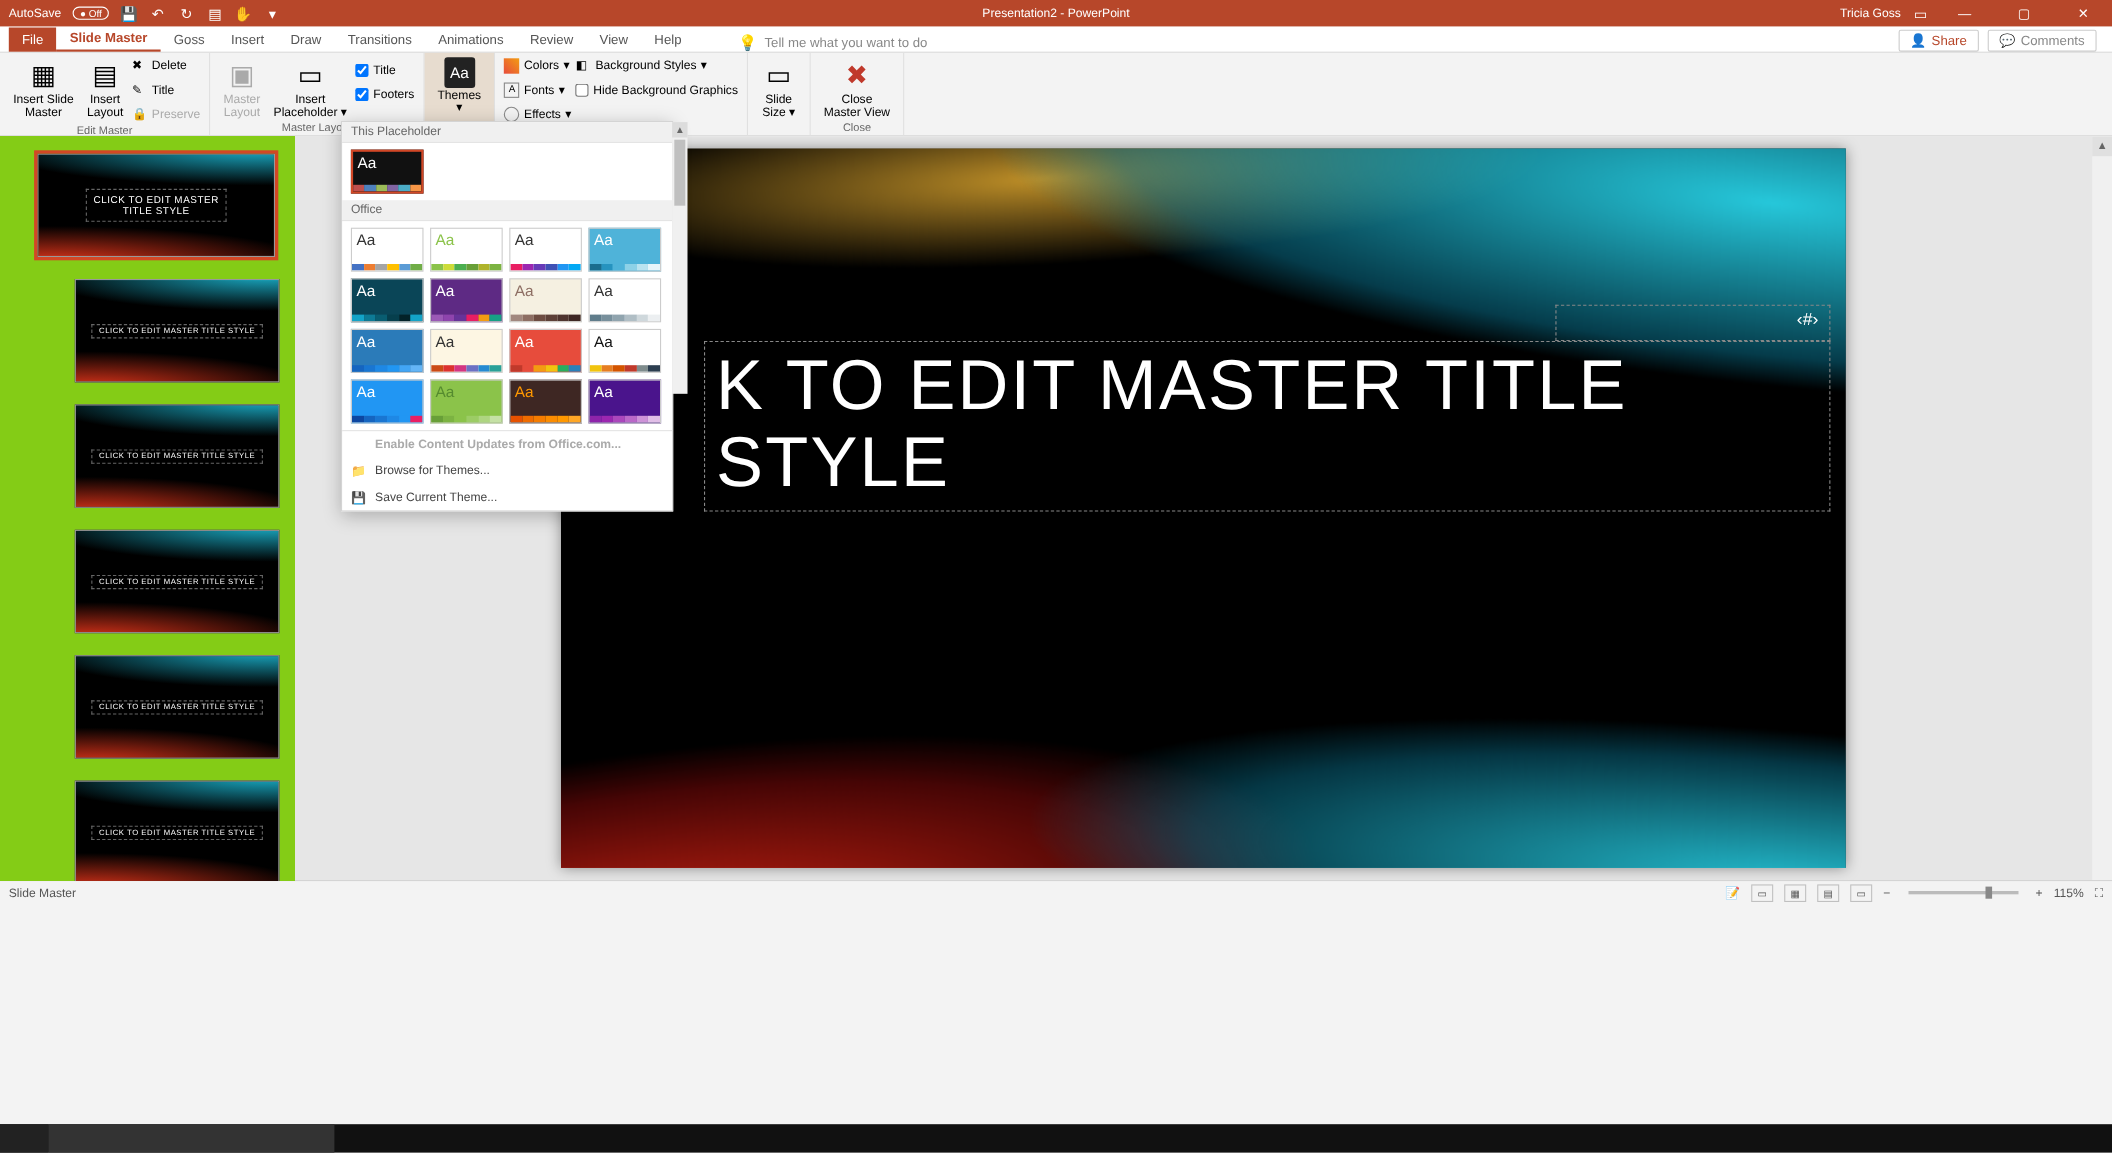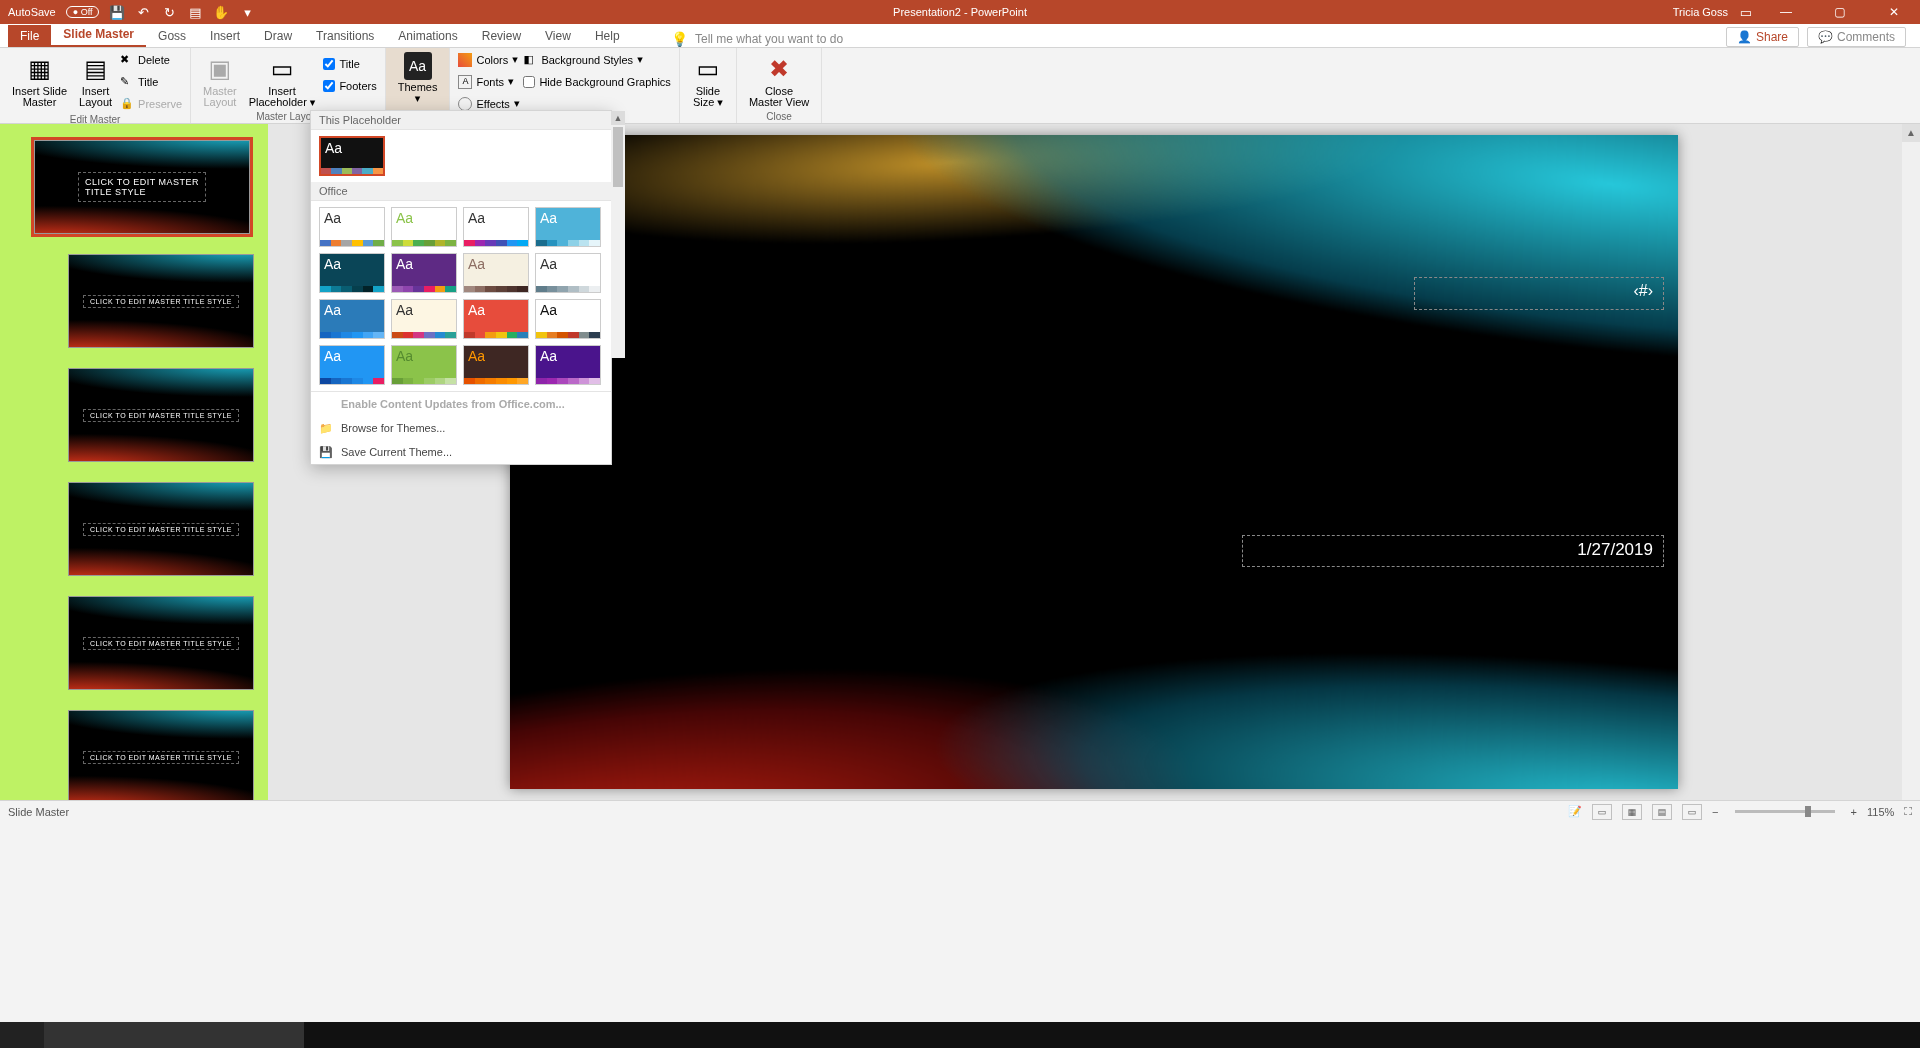--- a/index.html
+++ b/index.html
@@ -32,21 +32,21 @@
 .group-body { display: flex; gap: 4px; align-items: flex-start; flex: 1; }
 .big-btn { display: flex; flex-direction: column; align-items: center; gap: 2px; padding: 2px 4px; min-width: 40px; text-align: center; line-height: 11px; }
 .big-icon { width: 32px; height: 32px; display: flex; align-items: center; justify-content: center; font-size: 24px; }
 .small-col { display: flex; flex-direction: column; gap: 3px; }
 .small-row { display: flex; align-items: center; gap: 4px; font-size: 11px; white-space: nowrap; height: 19px; }
 .sm-icon { width: 14px; height: 14px; display: inline-block; }
 .chk { width: 12px; height: 12px; }
 
 
 .body-area { display: flex; height: 676px; background: #e6e6e6; }
-.thumb-panel { width: 268px; background: #bef264; overflow-y: auto; position: relative; padding: 10px 0 10px 30px; }
+.thumb-panel { width: 268px; background: #84cc16; overflow-y: auto; position: relative; padding: 10px 0 10px 30px; text-align: center; }
 .thumb-item { background: #000; margin: 6px 14px 20px 38px; height: 94px; position: relative; border: 1px solid #999; display: flex; align-items: center; justify-content: center; overflow: hidden; }
 .thumb-item.selected { outline: 3px solid #d24726; }
 .thumb-item.master { margin-left: 4px; height: 94px; margin-right: 18px; }
 .thumb-swoosh { position: absolute; inset: 0; pointer-events: none; }
 .thumb-swoosh::before { content: ""; position: absolute; width: 180%; height: 60%; background: radial-gradient(ellipse at 20% 80%, rgba(255,60,30,0.9), transparent 55%); bottom: -20%; left: -30%; border-radius: 50%; }
 .thumb-swoosh::after { content: ""; position: absolute; width: 180%; height: 55%; background: radial-gradient(ellipse at 80% 20%, rgba(30,200,230,0.85), transparent 55%); top: -15%; right: -30%; border-radius: 50%; }
 .thumb-text { color: #fff; font-size: 7px; border: 1px dashed #666; padding: 2px 6px; z-index: 2; letter-spacing: .5px; }
 .thumb-text.lg { font-size: 9px; line-height: 10px; padding: 4px 6px; }
 
 .slide-view { flex: 1; display: flex; align-items: center; justify-content: center; position: relative; overflow: hidden; }
@@ -287,21 +287,21 @@
       </div>
   </div>
 
   <div class="slide-view">
     <div class="slide-canvas">
       <div class="swoosh-orange"></div>
       <div class="swoosh-cyan"></div>
       <div class="swoosh-red"></div>
       <div class="swoosh-cyan2"></div>
       <div class="ph ph-page">‹#›</div>
-      <div class="ph ph-date">1/27/2019</div>
+      <div class="ph ph-title">K TO EDIT MASTER TITLE STYLE</div>
     </div>
     <div class="v-scroll">
       <div class="v-scroll-arrow">▲</div>
     </div>
   </div>
 </div>
 
 <div class="themes-panel">
   <div class="themes-scroll">
     <div class="arrow">▲</div>

